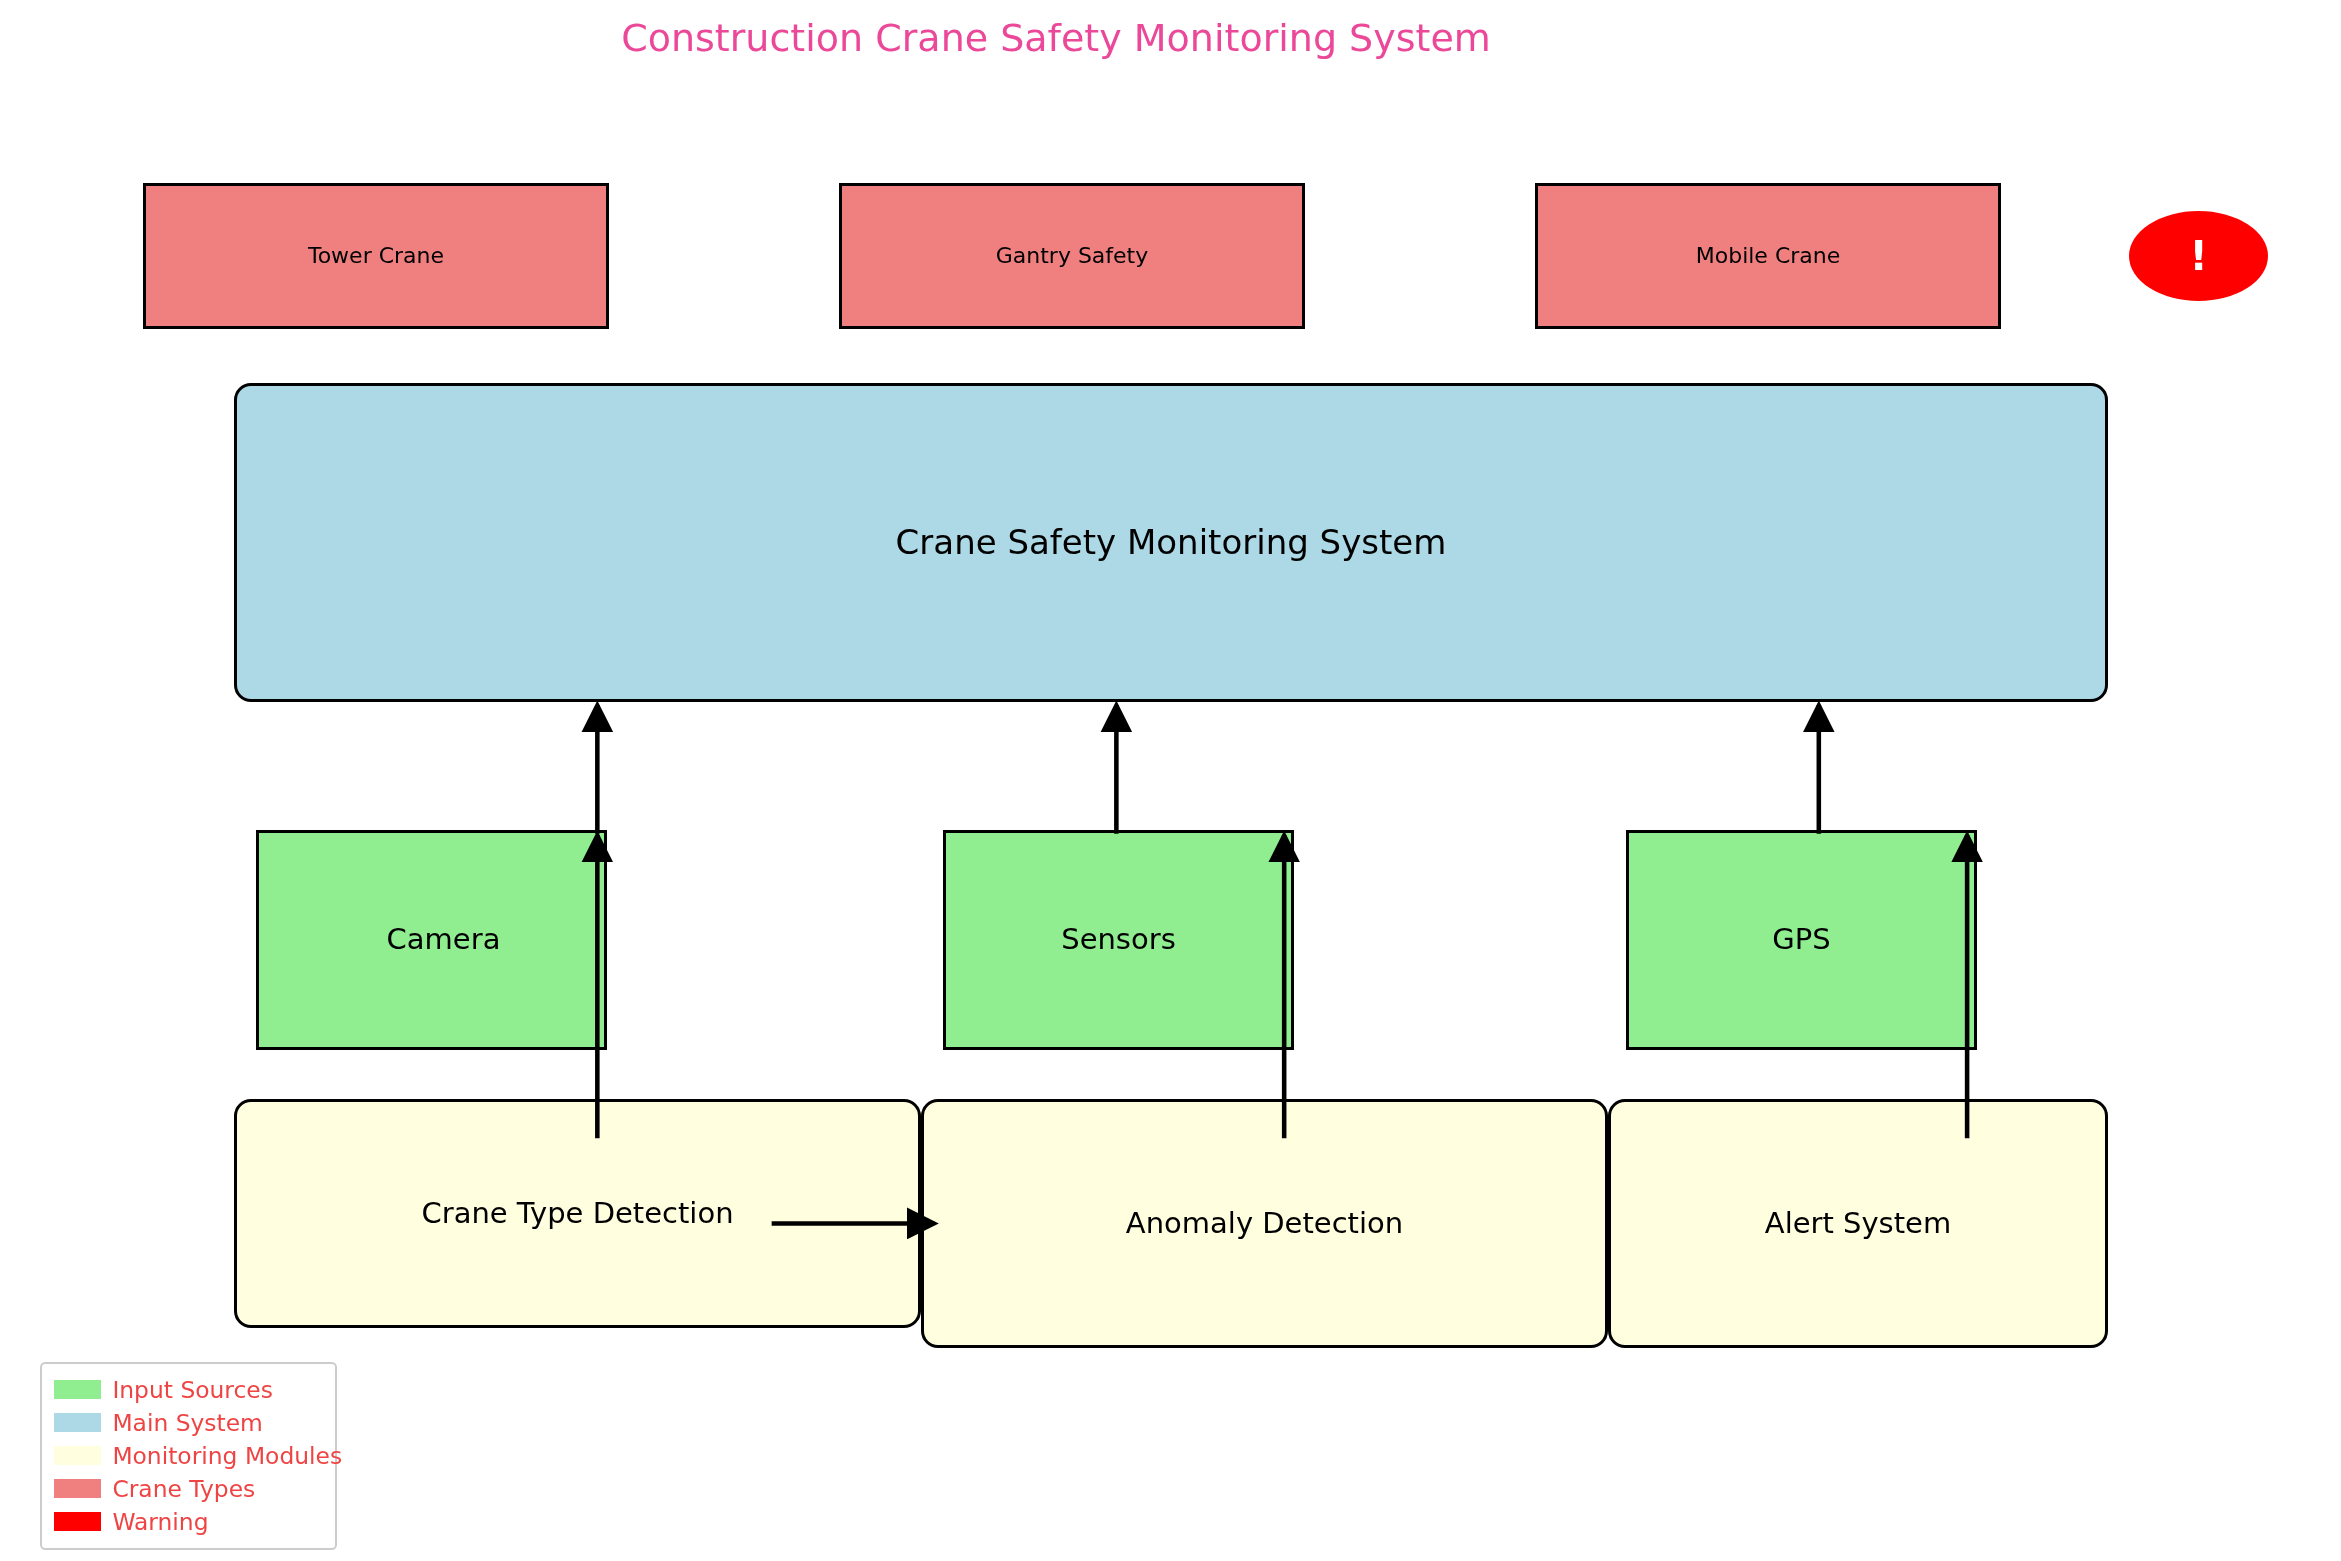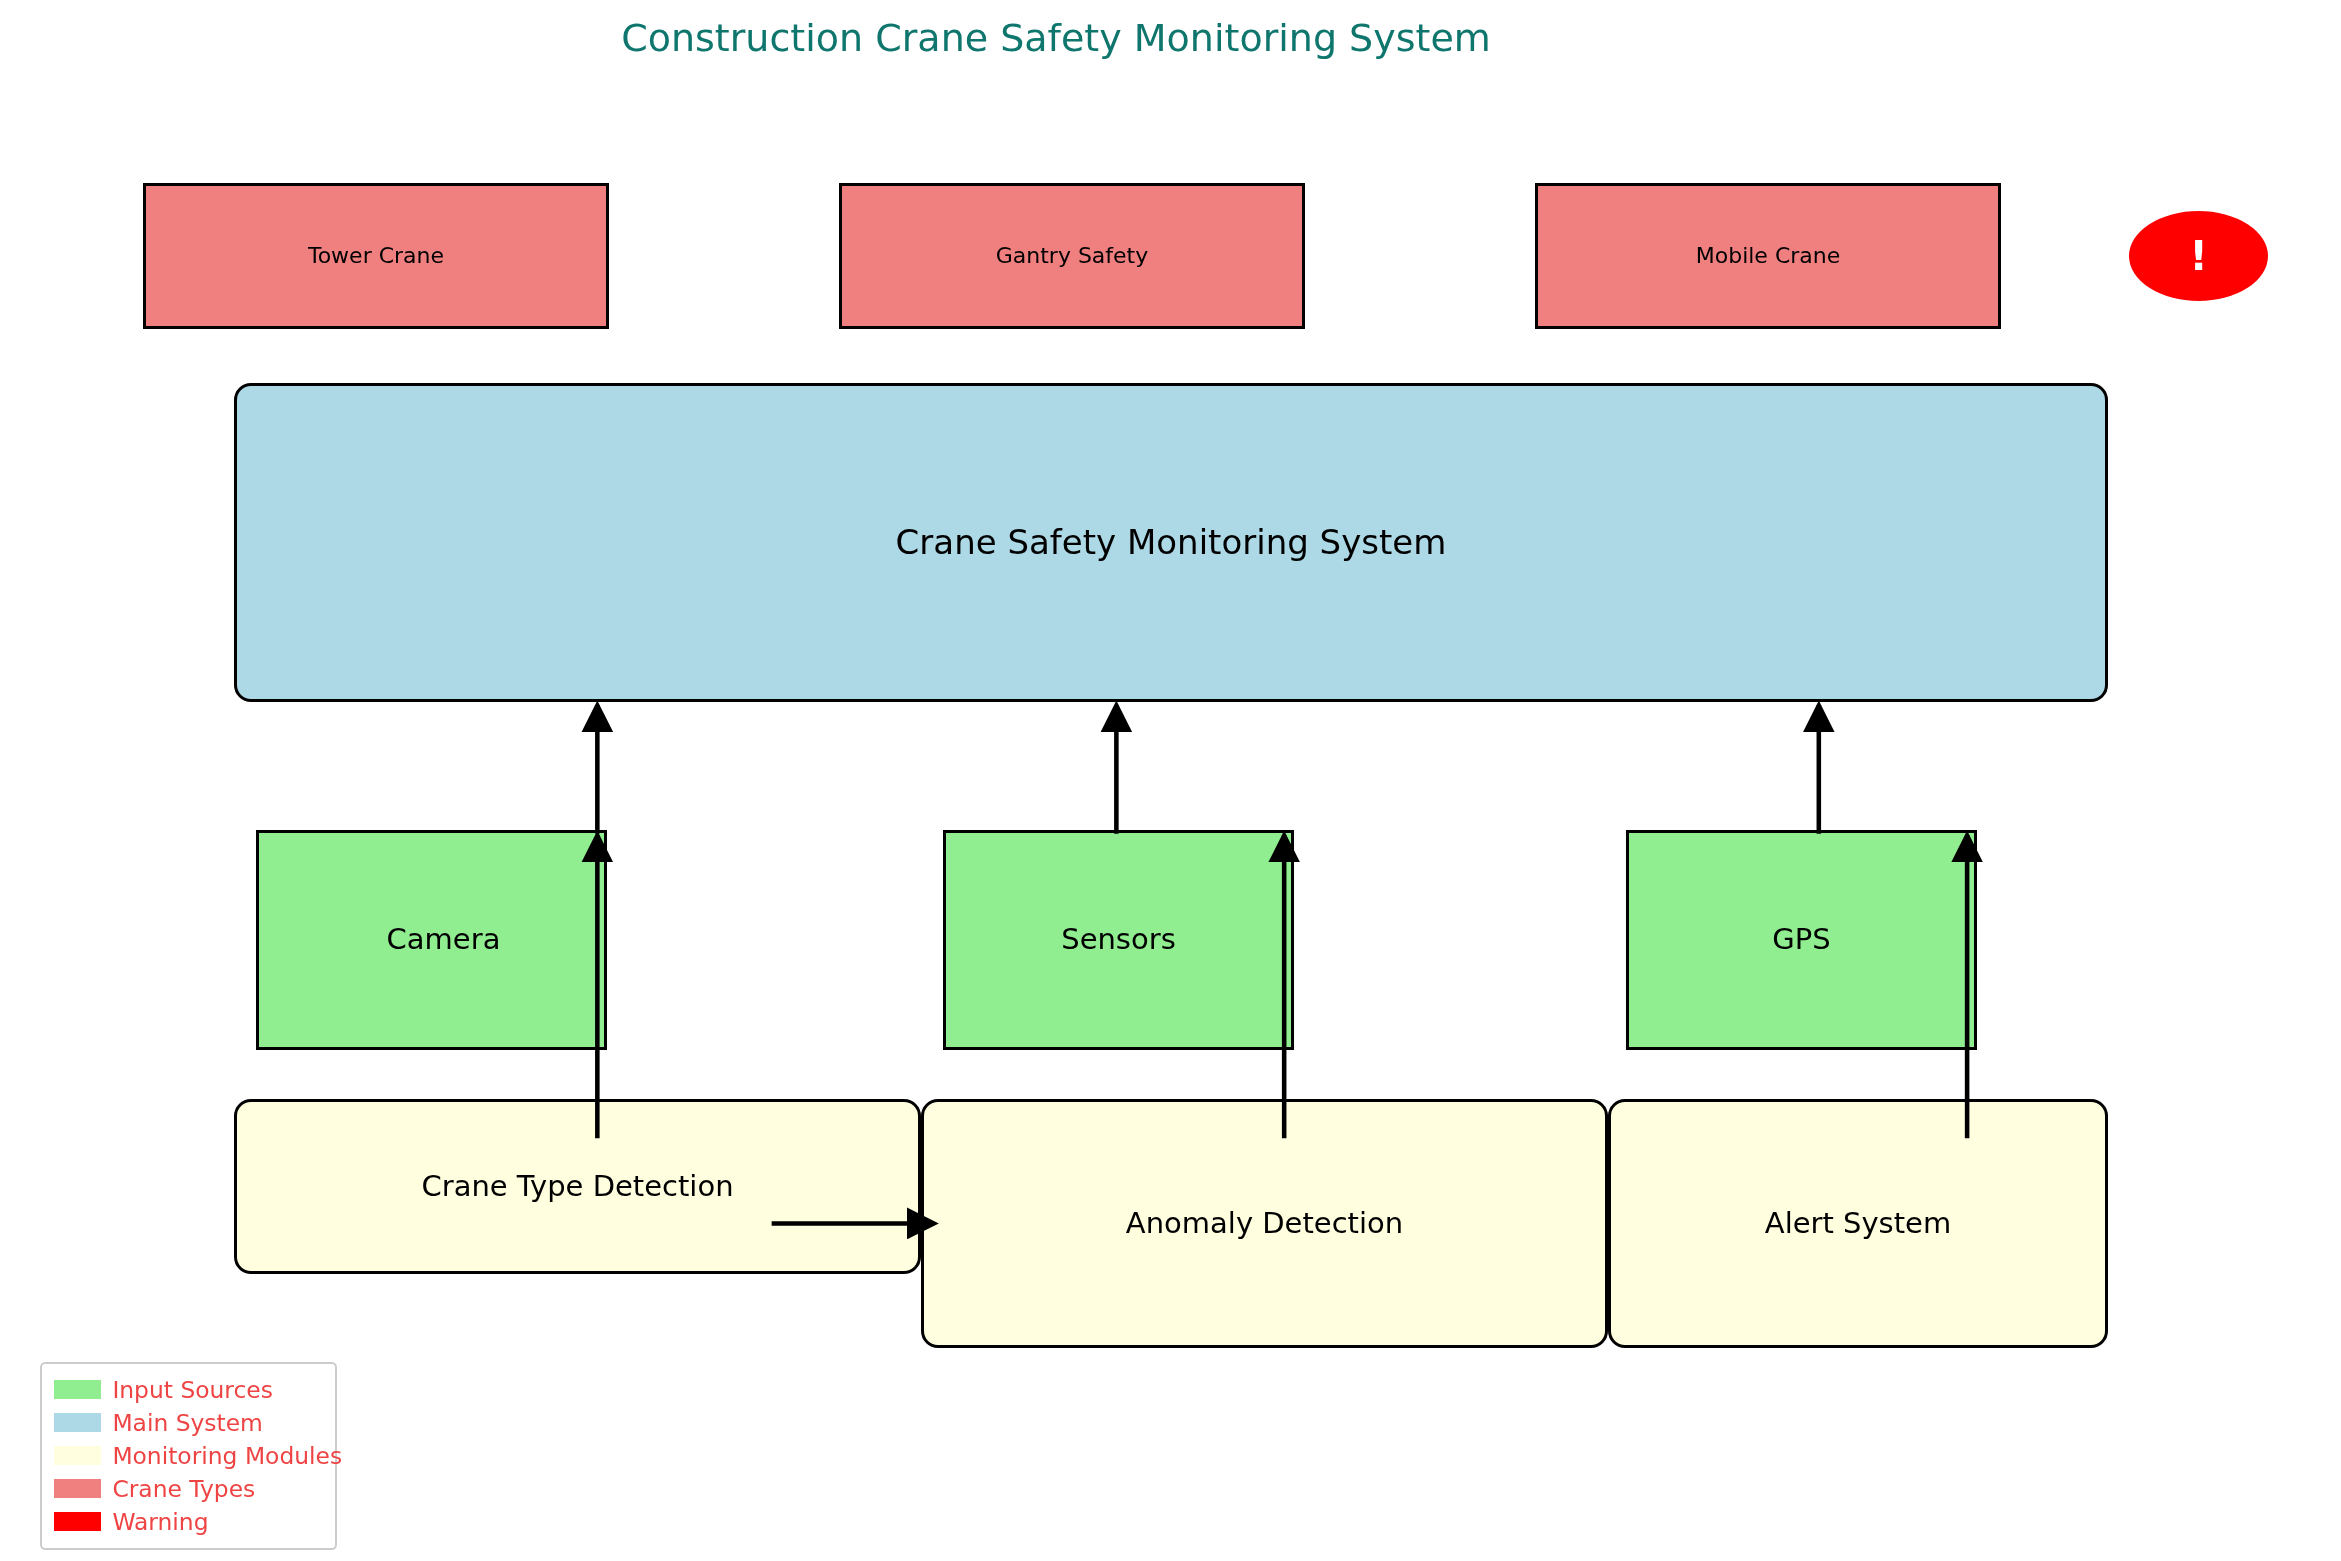--- a/index.html
+++ b/index.html
@@ -21,21 +21,21 @@
     height: 1561px;
     background: #ffffff;
   }
   .diagram-title {
     position: absolute;
     left: 0;
     top: 16.3px;
     width: 2112px;
     text-align: center;
     font-size: 38px;
-    color: #0f766e;
+    color: #ec4899;
     font-family: "DejaVu Sans", sans-serif;
     letter-spacing: 0px;
   }
   .node {
     position: absolute;
     box-sizing: border-box;
     border: 3.3px solid #000000;
     display: flex;
     align-items: center;
     justify-content: center;
@@ -145,21 +145,21 @@
   <div class="node input-node" id="input-0" style="left: 256px; top: 830px; width: 351px; height: 220px; padding-left: 24px;">
     <span class="node-label">Camera</span>
   </div>
   <div class="node input-node" id="input-1" style="left: 943px; top: 830px; width: 351px; height: 220px;">
     <span class="node-label">Sensors</span>
   </div>
   <div class="node input-node" id="input-2" style="left: 1626px; top: 830px; width: 351px; height: 220px;">
     <span class="node-label">GPS</span>
   </div>
 
-  <div class="node proc-node" id="proc-0" style="left: 234px; top: 1099px; width: 687px; height: 175px;">
+  <div class="node proc-node" id="proc-0" style="left: 234px; top: 1099px; width: 687px; height: 229px;">
     <span class="node-label">Crane Type Detection</span>
   </div>
   <div class="node proc-node" id="proc-1" style="left: 921px; top: 1099px; width: 687px; height: 249px;">
     <span class="node-label">Anomaly Detection</span>
   </div>
   <div class="node proc-node" id="proc-2" style="left: 1608px; top: 1099px; width: 500px; height: 249px;">
     <span class="node-label">Alert System</span>
   </div>
 
   <svg class="edges" viewBox="0 0 3600 2400">

